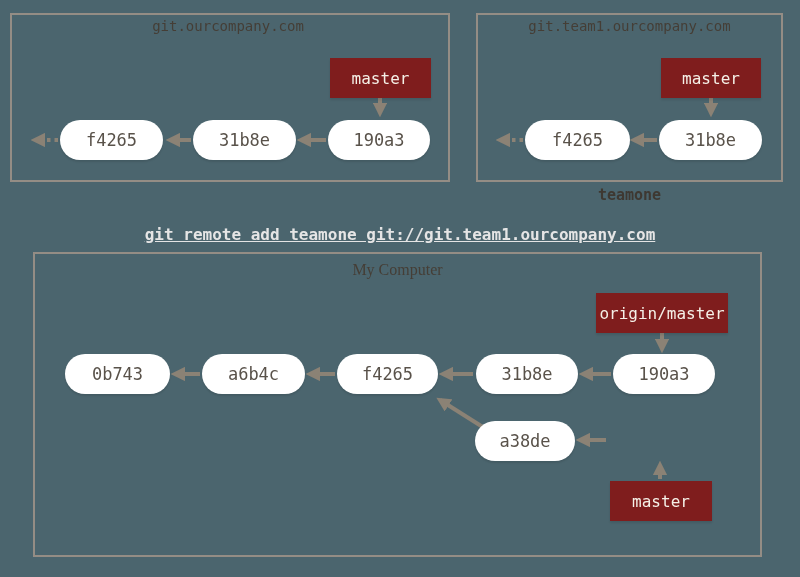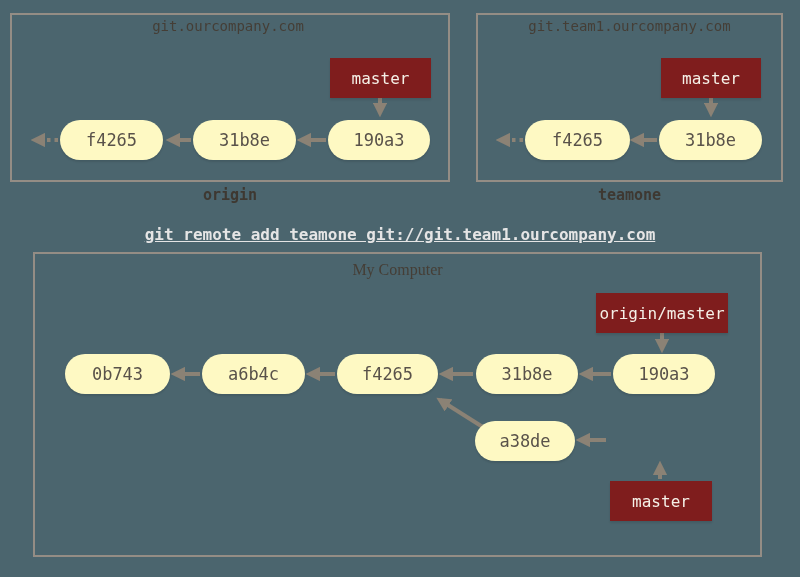--- a/index.html
+++ b/index.html
@@ -24,21 +24,21 @@
     font-weight:bold; font-size:15px;
   }
   #label-origin  { left:10px;  top:186px; width:440px; }
   #label-teamone { left:476px; top:186px; width:307px; }
   .command {
     position:absolute; left:0; top:225px; width:800px; text-align:center;
     color:#e5e5e5; font-weight:bold; font-size:16px;text-decoration:underline;
   }
   .pill {
     position:absolute; height:40px; border-radius:20px;
-    background:#fef9c3; color:#59524a; font-size:17px;
+    background:#ffffff; color:#59524a; font-size:17px;
     display:flex; align-items:center; justify-content:center;
     box-shadow:0 2px 2px rgba(0,0,0,0.10);
   }
   .tag {
     position:absolute; height:40px;
     background:#7f1d1d; color:#f5f0e7; font-size:16px;
     display:flex; align-items:center; justify-content:center;
     box-shadow:0 2px 2px rgba(0,0,0,0.10);
   }
   
@@ -91,21 +91,20 @@
     <line x1="606" y1="440" x2="580" y2="440" stroke="#8b8275" stroke-width="4" marker-end="url(#ah)"></line>
     <line x1="660" y1="479" x2="660" y2="465" stroke="#8b8275" stroke-width="4" marker-end="url(#ah)"></line>
   </svg>
 
   <div class="box" id="box-origin"></div>
   <div class="repo-title" id="title-origin">git.ourcompany.com</div>
   <div class="tag" id="tag-origin-master">master</div>
   <div class="pill" id="o-c0">f4265</div>
   <div class="pill" id="o-c1">31b8e</div>
   <div class="pill" id="o-c2">190a3</div>
-  <div class="repo-label" id="label-origin">origin</div>
 
   <div class="box" id="box-teamone"></div>
   <div class="repo-title" id="title-teamone">git.team1.ourcompany.com</div>
   <div class="tag" id="tag-teamone-master">master</div>
   <div class="pill" id="t-c0">f4265</div>
   <div class="pill" id="t-c1">31b8e</div>
   <div class="repo-label" id="label-teamone">teamone</div>
 
   <div class="command">git remote add teamone git://git.team1.ourcompany.com</div>
 

